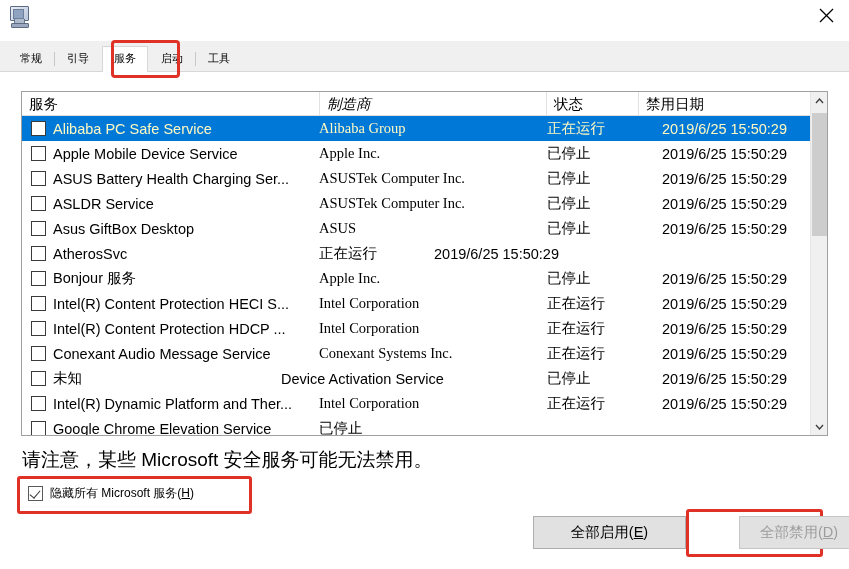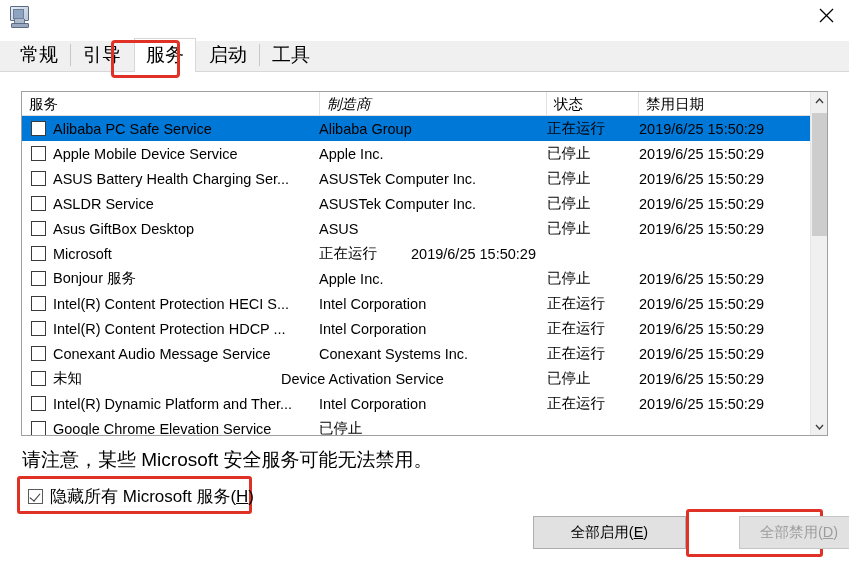--- a/index.html
+++ b/index.html
@@ -77,21 +77,21 @@
   .tabstrip {
     position: relative;
     height: 30px;
     background: #f0f0f0;
     border-bottom: 1px solid #d7d7d7;
     padding-left: 8px;
     display: flex;
     align-items: flex-end;
   }
   .tab {
-    font-size: 19px;
+    font-size: 11px;
     line-height: 1;
     padding: 6px 11px 7px 11px;
     margin-right: 1px;
     border: 1px solid transparent;
     border-bottom: none;
     color: #000;
     cursor: default;
     position: relative;
     background: transparent;
     white-space: nowrap;
@@ -162,41 +162,41 @@
     overflow: hidden;
     position: relative;
   }
   .row {
     display: flex;
     height: 25px;
     align-items: center;
     box-sizing: border-box;
     cursor: default;
   }
-  .row.selected { background: #0078d7; color: #000000; }
+  .row.selected { background: #0078d7; color: #fef9c3; }
   .row .cb {
     width: 15px; height: 15px;
     border: 1px solid #3a3a3a;
     background: #ffffff;
     margin: 0 7px 0 9px;
     flex: 0 0 auto;
     box-sizing: border-box;
     position: relative;
   }
   .row .cell {
     font-size: 14.5px;
     white-space: nowrap;
     overflow: hidden;
     box-sizing: border-box;
     padding-right: 4px;
   }
   .cell.name   { width: 266px; }
-  .cell.maker  { width: 228px; }
+  .cell.maker  { width: 228px; font-family: Liberation Serif, serif; }
   .cell.status { width: 92px; }
-  .cell.date   { width: 175px; }
+  .cell.date   { width: 175px; text-align: center; }
 
   
   .vscroll {
     position: absolute;
     right: 0; top: 0;
     width: 17px;
     height: 100%;
     background: #f0f0f0;
     border-left: 1px solid #e6e6e6;
     box-sizing: border-box;
@@ -260,21 +260,21 @@
   }
   .hidecb .box.checked:after {
     content: "";
     position: absolute;
     left: 3px; top: 1px;
     width: 5px; height: 9px;
     border: solid #333333;
     border-width: 0 1.6px 1.6px 0;
     transform: rotate(40deg);
   }
-  .hidecb .lbl { font-size: 17px; white-space: nowrap; }
+  .hidecb .lbl { font-size: 12px; white-space: nowrap; }
   .hidecb .lbl u { text-decoration: underline; }
 
   
   .btn {
     font-family: "Liberation Sans", "DejaVu Sans", sans-serif;
     font-size: 14.5px;
     background: #e1e1e1;
     border: 1px solid #adadad;
     color: #000;
     display: flex;
@@ -410,21 +410,21 @@
         </div>
         <div class="row">
           <span class="cb"></span>
           <span class="cell name">Asus GiftBox Desktop</span>
           <span class="cell maker">ASUS</span>
           <span class="cell status">已停止</span>
           <span class="cell date">2019/6/25 15:50:29</span>
         </div>
         <div class="row">
           <span class="cb"></span>
-          <span class="cell name">Microsoft</span>
+          <span class="cell name">AtherosSvc</span>
           <span class="cell status">正在运行</span>
           <span class="cell date">2019/6/25 15:50:29</span>
         </div>
         <div class="row">
           <span class="cb"></span>
           <span class="cell name">Bonjour 服务</span>
           <span class="cell maker">Apple Inc.</span>
           <span class="cell status">已停止</span>
           <span class="cell date">2019/6/25 15:50:29</span>
         </div>

